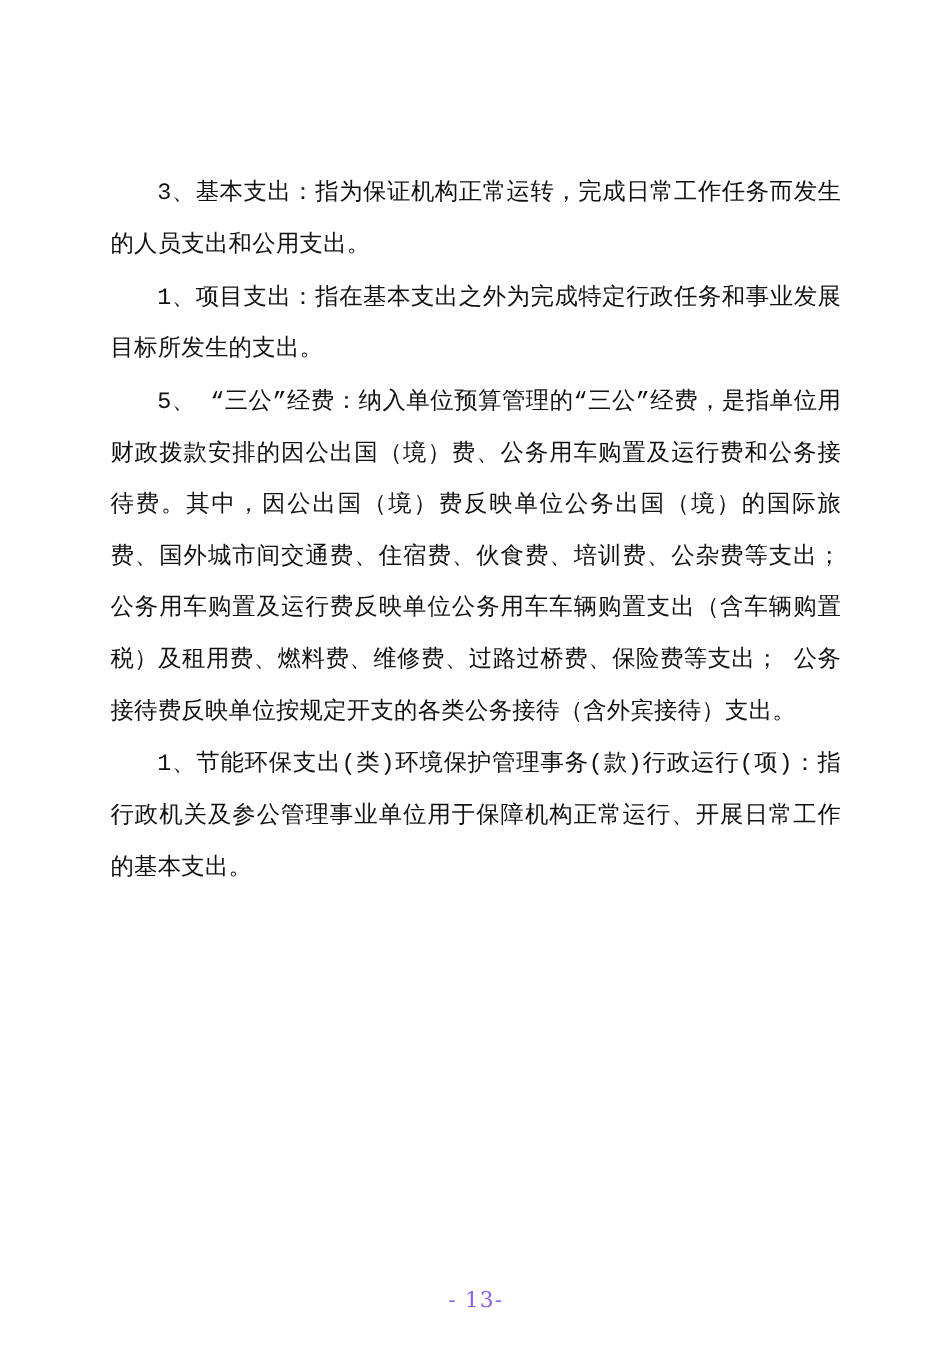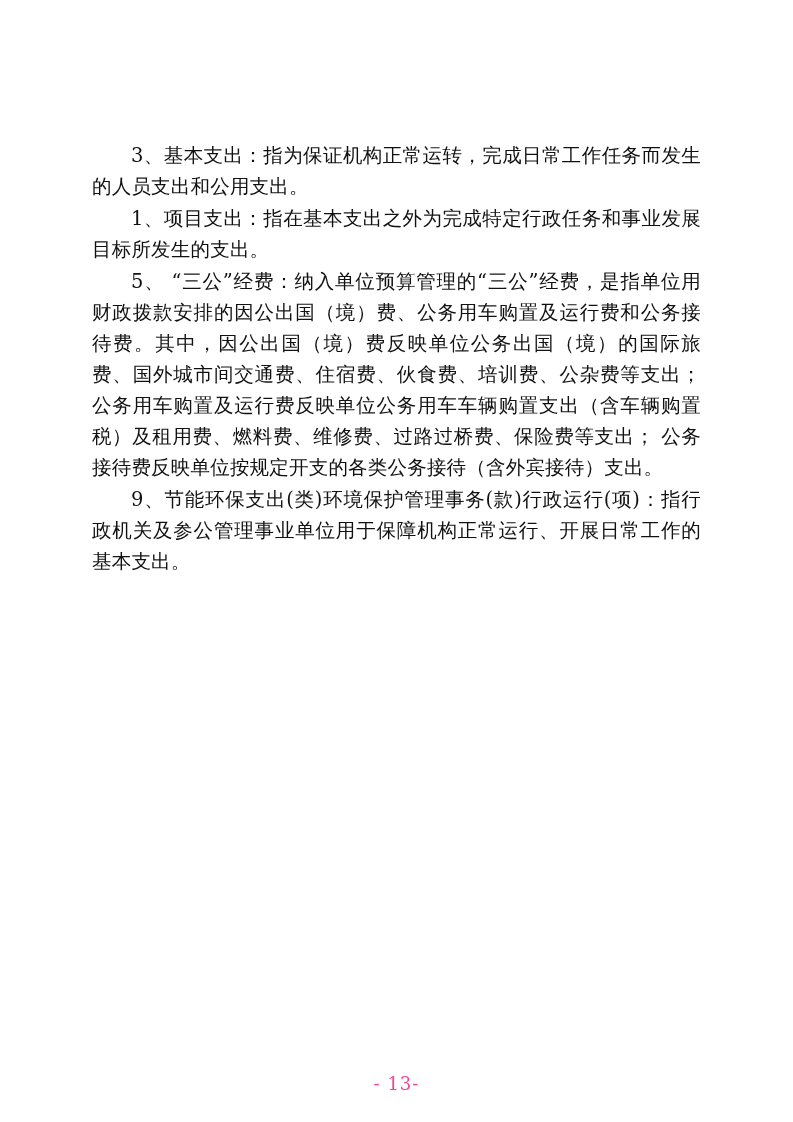--- a/index.html
+++ b/index.html
@@ -15,45 +15,46 @@
   }
   .page {
     position: relative;
     width: 793px;
     height: 1122px;
     box-sizing: border-box;
     padding: 140px 92px 60px 92px;
   }
   .doc-body {
     font-size: 19.5px;
-    line-height: 31px;
+    line-height: 43px;
     text-align: justify;
     text-justify: inter-ideograph;
     letter-spacing: 0.2px;
+    font-family: Liberation Mono, monospace;
   }
   .para {
     margin: 0 0 1px 0;
     text-indent: 2em;
   }
   .footer {
     position: absolute;
     left: 0;
     right: 0;
     bottom: 28px;
     text-align: center;
     font-size: 18px;
     font-family: "DejaVu Serif", "Liberation Serif", serif;
-    color: #ec4899;
+    color: #8b5cf6;
     letter-spacing: 1px;
   }
 </style>
 </head>
 <body>
 
 <div class="page">
   <div class="doc-body">
     <p class="para">3、基本支出：指为保证机构正常运转，完成日常工作任务而发生的人员支出和公用支出。</p>
     <p class="para">1、项目支出：指在基本支出之外为完成特定行政任务和事业发展目标所发生的支出。</p>
     <p class="para">5、 “三公”经费：纳入单位预算管理的“三公”经费，是指单位用财政拨款安排的因公出国（境）费、公务用车购置及运行费和公务接待费。其中，因公出国（境）费反映单位公务出国（境）的国际旅费、国外城市间交通费、住宿费、伙食费、培训费、公杂费等支出； 公务用车购置及运行费反映单位公务用车车辆购置支出（含车辆购置税）及租用费、燃料费、维修费、过路过桥费、保险费等支出； 公务接待费反映单位按规定开支的各类公务接待（含外宾接待）支出。</p>
-    <p class="para">9、节能环保支出(类)环境保护管理事务(款)行政运行(项)：指行政机关及参公管理事业单位用于保障机构正常运行、开展日常工作的基本支出。</p>
+    <p class="para">1、节能环保支出(类)环境保护管理事务(款)行政运行(项)：指行政机关及参公管理事业单位用于保障机构正常运行、开展日常工作的基本支出。</p>
   </div>
   <div class="footer">- 13-</div>
 </div>
 
 </body></html>

